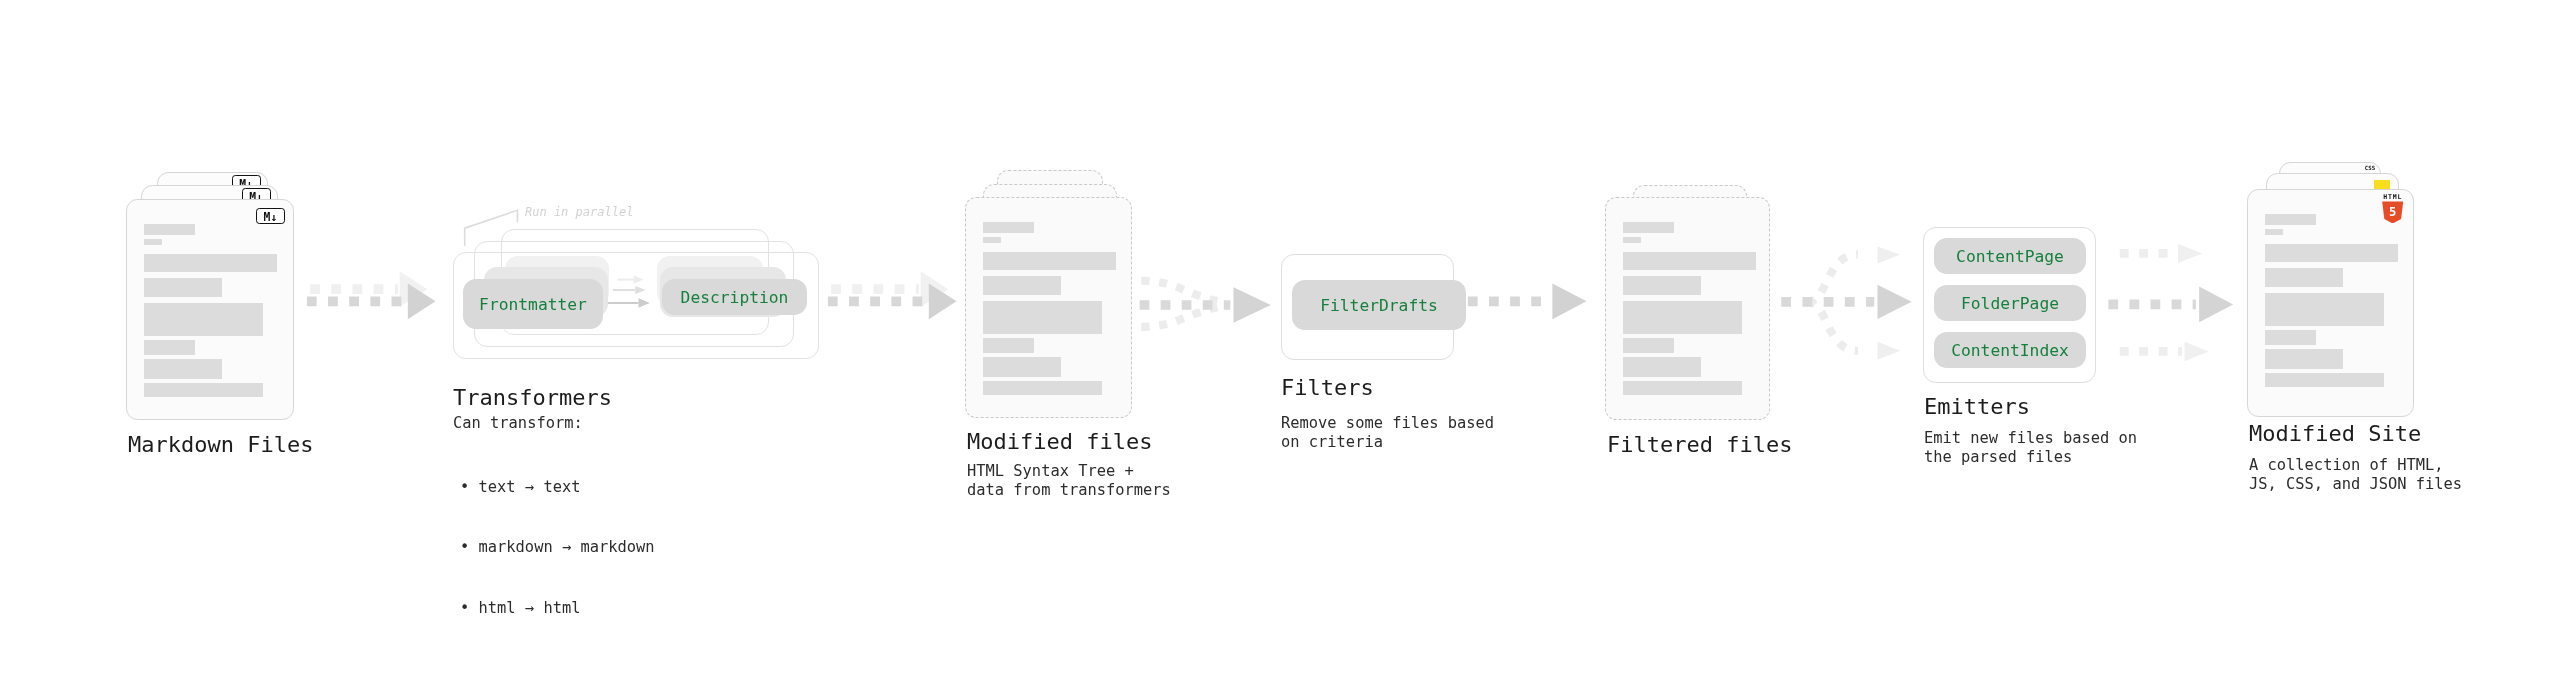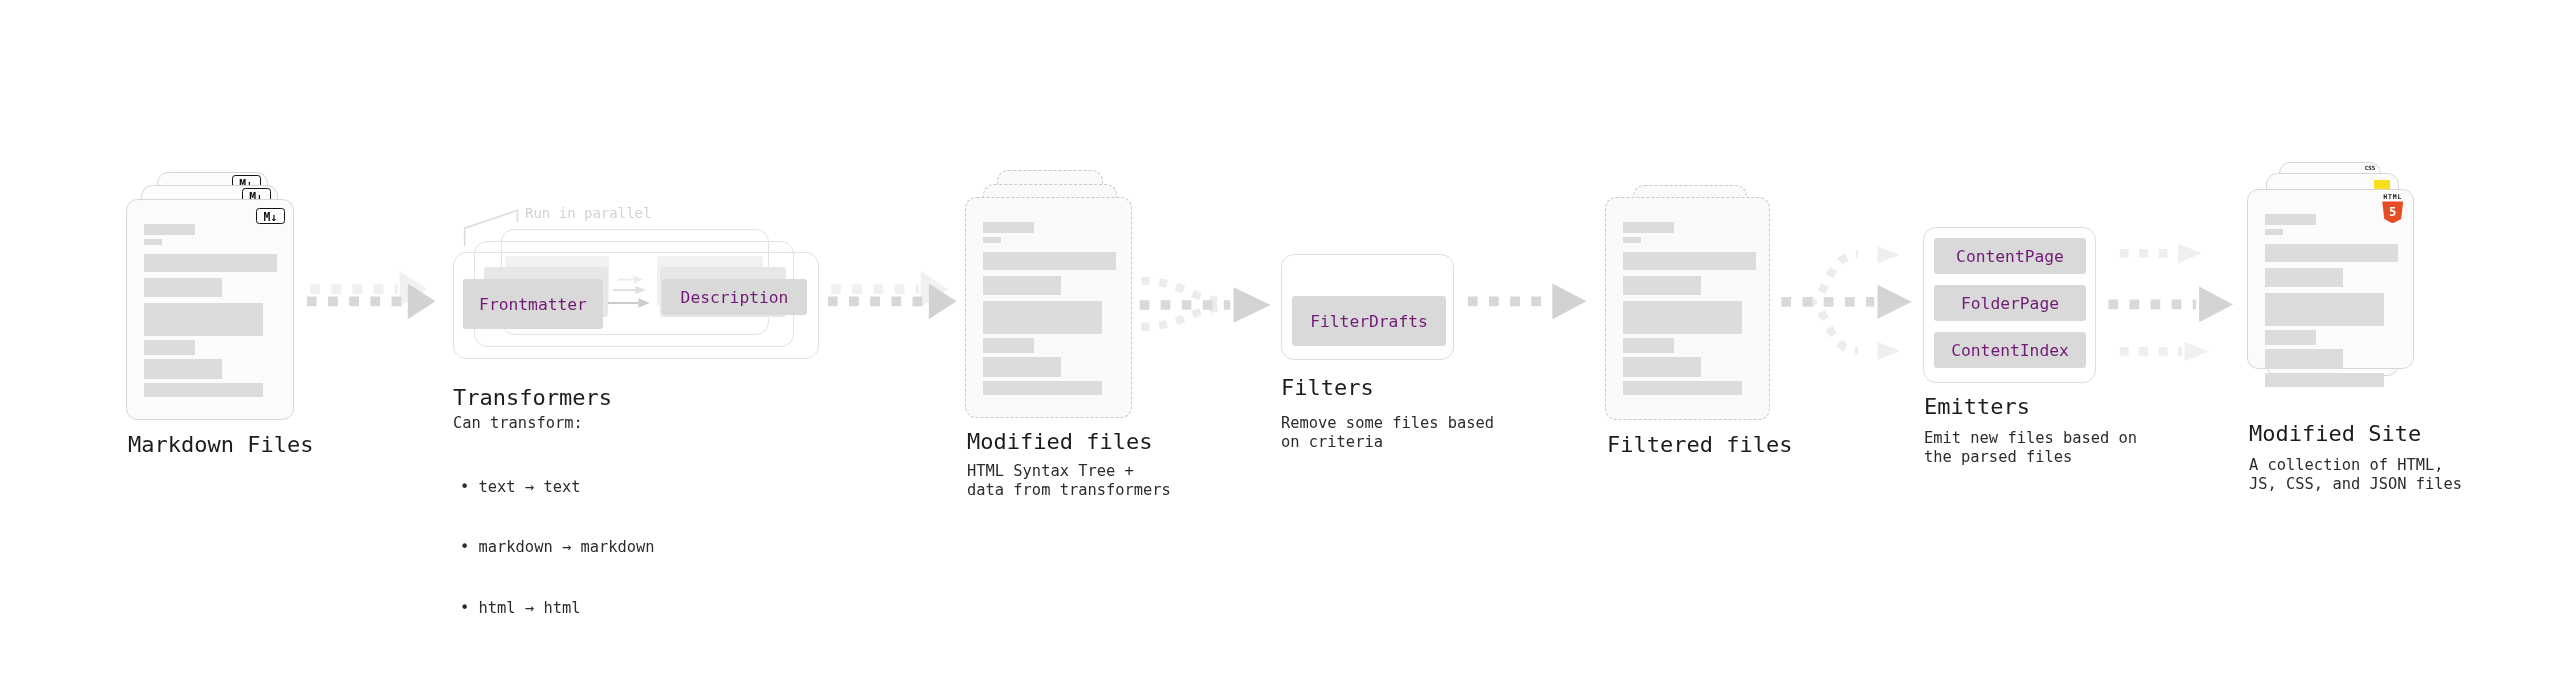--- a/index.html
+++ b/index.html
@@ -27,29 +27,29 @@
   .html5badge{position:absolute;top:4.1px;right:9.8px;width:21px;text-align:center;}
   .html5badge .t{font-size:6.5px;font-weight:bold;letter-spacing:0.8px;color:#111;line-height:7.3px;}
   .html5badge .shield{width:21px;height:22px;background:#e44d26;color:#fff;font-size:12.2px;font-weight:bold;
     display:flex;align-items:center;justify-content:center;clip-path:polygon(0 0,100% 0,90% 80%,50% 100%,10% 80%);}
   .jsbadge{position:absolute;top:5.7px;right:8.1px;width:16.3px;height:9px;background:#f7df1e;}
   .cssbadge{position:absolute;top:3.3px;right:4.9px;font-size:5.7px;font-weight:bold;color:#111;line-height:5.7px;
     border-bottom:2.4px solid #2e6ce0;padding-bottom:0.8px;}
   
   .panel{position:absolute;border:1.6px solid #e2e2e2;border-radius:13px;box-sizing:border-box;background:transparent;}
   .panel.filled{background:#ffffff;border-color:#dedede;}
-  .pill{position:absolute;background:#d9d9d9;border-radius:3px;display:flex;align-items:center;justify-content:center;
-    font-size:16.3px;color:#701a75;box-sizing:border-box;white-space:nowrap;}
+  .pill{position:absolute;background:#d9d9d9;border-radius:13px;display:flex;align-items:center;justify-content:center;
+    font-size:16.3px;color:#15803d;box-sizing:border-box;white-space:nowrap;}
   .pill.ghost1{background:#e7e7e7;}
   .pill.ghost2{background:#f1f1f1;}
   
   .stage-label{position:absolute;font-size:22px;font-weight:500;color:#1c1c1c;white-space:nowrap;}
   .stage-desc{position:absolute;font-size:15.4px;color:#2c2c2c;line-height:18.7px;white-space:pre;}
   .bullets{position:absolute;font-size:15.4px;color:#2c2c2c;line-height:20.3px;white-space:pre;}
-  .annotation{position:absolute;font-size:14px;color:#d2d2d2;white-space:nowrap;}
+  .annotation{position:absolute;font-size:12px;color:#d2d2d2;white-space:nowrap;font-style:italic;}
   .arrow{position:absolute;}
 </style>
 </head>
 <body>
 
 <div class="canvas">
 
   <div>
     <div class="card backcard" style="left:157px;top:172px;width:111px;height:203px;">
       <div class="mdbadge" style="top:1.6px;right:6.5px;">M↓</div>
@@ -149,21 +149,21 @@
 
   <svg class="arrow" style="left:1136px;top:271px;" width="140" height="68" viewBox="0 0 172 84">
     <path d="M6,12 C50,12 62,30 104,38" fill="none" stroke="#ececec" stroke-width="10" stroke-dasharray="10 12"></path>
     <path d="M6,69 C50,69 62,52 104,44" fill="none" stroke="#ececec" stroke-width="10" stroke-dasharray="10 12"></path>
     <line x1="4" y1="42" x2="116" y2="42" stroke="#d9d9d9" stroke-width="12" stroke-dasharray="12 14"></line>
     <polygon points="120,20 120,64 166,42" fill="#d4d4d4"></polygon>
   </svg>
 
   <div>
     <div class="panel filled" style="left:1281px;top:254px;width:173px;height:106px;"></div>
-    <div class="pill" style="left:1292px;top:280px;width:154px;height:50px;margin-top:16px;">FilterDrafts</div>
+    <div class="pill" style="left:1292px;top:280px;width:174px;height:50px;">FilterDrafts</div>
     <div class="stage-label" style="left:1281px;top:375px;">Filters</div>
     <div class="stage-desc" style="left:1281px;top:414px;">Remove some files based
 on criteria</div>
   </div>
 
   <svg class="arrow" style="left:1463px;top:280px;" width="130" height="45" viewBox="0 0 160 55">
     <line x1="6" y1="26" x2="108" y2="26" stroke="#d7d7d7" stroke-width="12" stroke-dasharray="12 14"></line>
     <polygon points="110,4 110,48 152,26" fill="#d2d2d2"></polygon>
   </svg>
 
@@ -212,21 +212,21 @@
     <polygon points="98,128 98,152 128,140" fill="#f0f0f0"></polygon>
   </svg>
 
   <div>
     <div class="card backcard" style="left:2279px;top:162px;width:102px;height:195px;">
       <div class="cssbadge">CSS</div>
     </div>
     <div class="card backcard" style="left:2266px;top:173px;width:133px;height:203px;">
       <div class="jsbadge"></div>
     </div>
-    <div class="card" style="left:2247px;top:189px;width:167px;height:180px;">
+    <div class="card" style="left:2247px;top:189px;width:167px;height:228px;">
       <div class="html5badge">
         <div class="t">HTML</div>
         <div class="shield">5</div>
       </div>
       <div class="skel">
         <div class="bar b1"></div>
         <div class="bar b2"></div>
         <div class="bar b3"></div>
         <div class="bar b4"></div>
         <div class="bar b5"></div>

